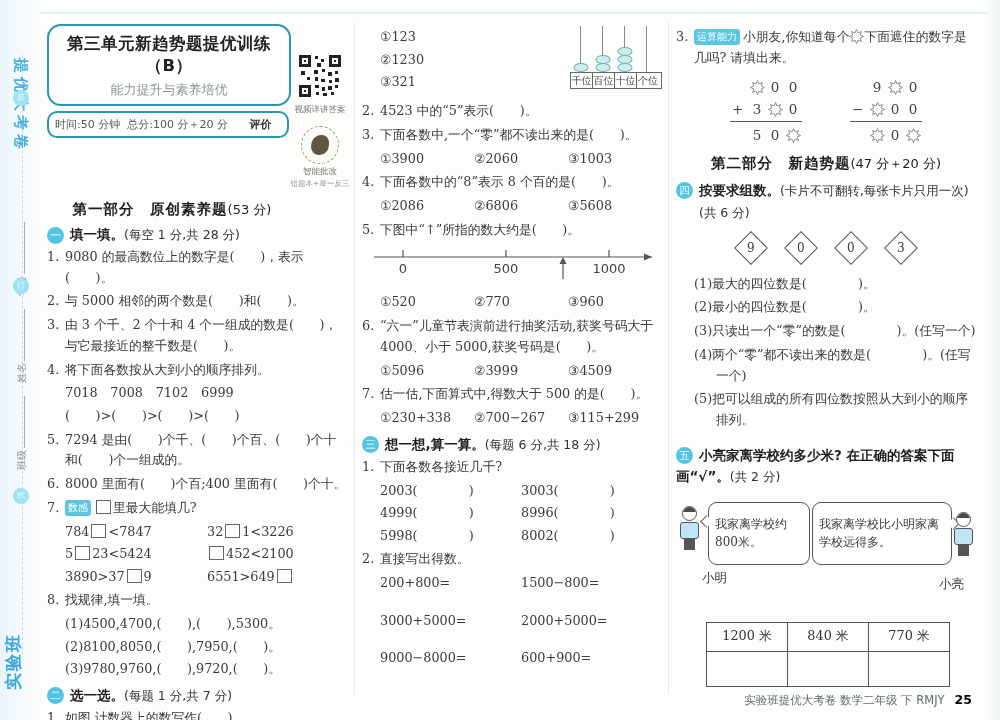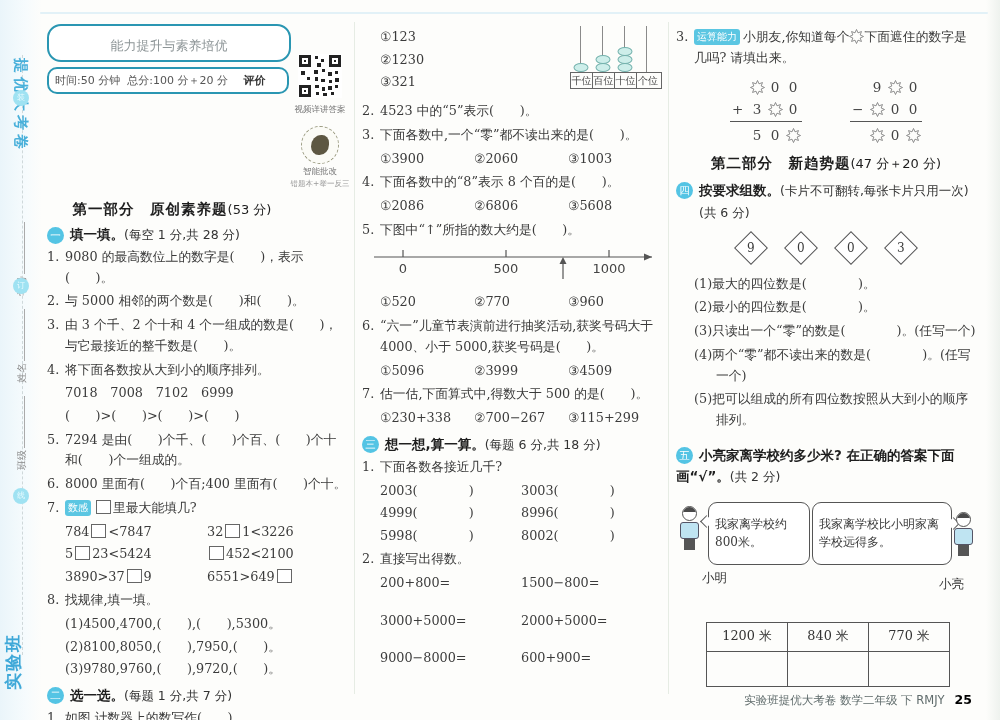--- a/index.html
+++ b/index.html
@@ -42,21 +42,21 @@
   .div1{left:354px;}.div2{left:668px;}
 
   
   .head-wrap{position:relative;margin-bottom:4px;min-height:168px;}
   .title-box{width:232px;border:2px solid #2a96b2;border-radius:14px;
     background:#fff;text-align:center;padding:7px 4px 5px;}
   .title-box .t1{font-size:16.5px;font-weight:bold;color:#222;letter-spacing:.5px;}
   .title-box .t2{font-size:13px;color:#8d9597;margin-top:4px;}
   .info-box{width:226px;border:2px solid #2a96b2;border-radius:10px;background:#fff;
     margin-top:5px;padding:4px 6px;font-size:11px;color:#555;}
-  .info-box b{color:#333;margin-left:12px;text-align:right;}
+  .info-box b{color:#333;margin-left:18px;text-align:right;}
   .qr-col{position:absolute;right:-2px;top:30px;width:62px;text-align:center;}
   .qr-caption{font-size:8.5px;color:#777;margin-top:2px;}
   .stamp{width:36px;height:36px;margin:10px auto 0;border:1px dashed #9a9a80;
     border-radius:50%;position:relative;background:#fbfbf6;}
   .stamp::before{content:"";position:absolute;left:9px;top:8px;width:18px;height:20px;
     background:#5d5742;border-radius:60% 40% 55% 45%;}
   .stamp-caption{font-size:8.5px;color:#777;margin-top:2px;}
   .stamp-note{font-size:7.5px;color:#9a9a9a;margin-top:1px;}
 
   .part-head{text-align:center;font-size:14.5px;color:#1d1d1d;margin:8px 0 4px;}
@@ -176,20 +176,21 @@
 <div class="bind-dot" style="top:278px">订</div>
 <div class="bind-dot" style="top:488px">线</div>
 <div class="side-brand">实验班</div>
 
 <div class="divider div1"></div>
 <div class="divider div2"></div>
 
 <div class="col col1">
   <div class="head-wrap">
     <div class="title-box">
+      <div class="t1">第三单元新趋势题提优训练（B）</div>
       <div class="t2">能力提升与素养培优</div>
     </div>
     <div class="info-box">
       <span>时间:50 分钟</span>&nbsp;
       <span>总分:100 分＋20 分</span>
       <b>评价</b>
     </div>
     <div class="qr-col">
       <svg width="44" height="44" viewBox="0 0 44 44">
         <rect x="0" y="0" width="44" height="44" fill="#fff"></rect>

